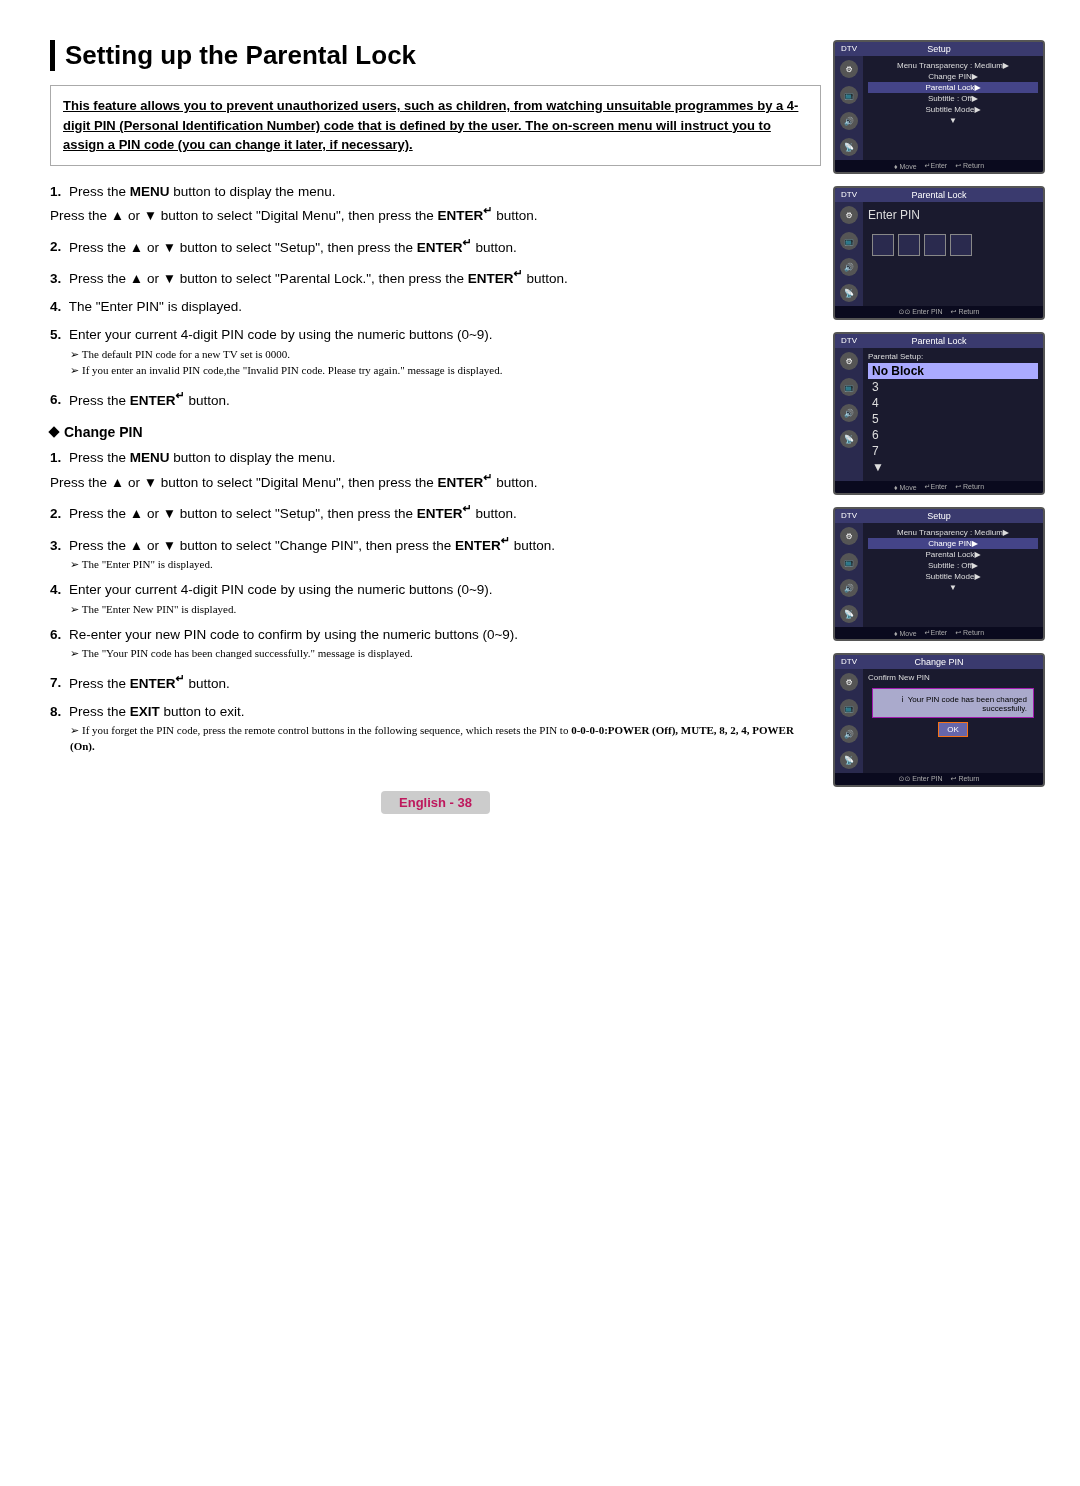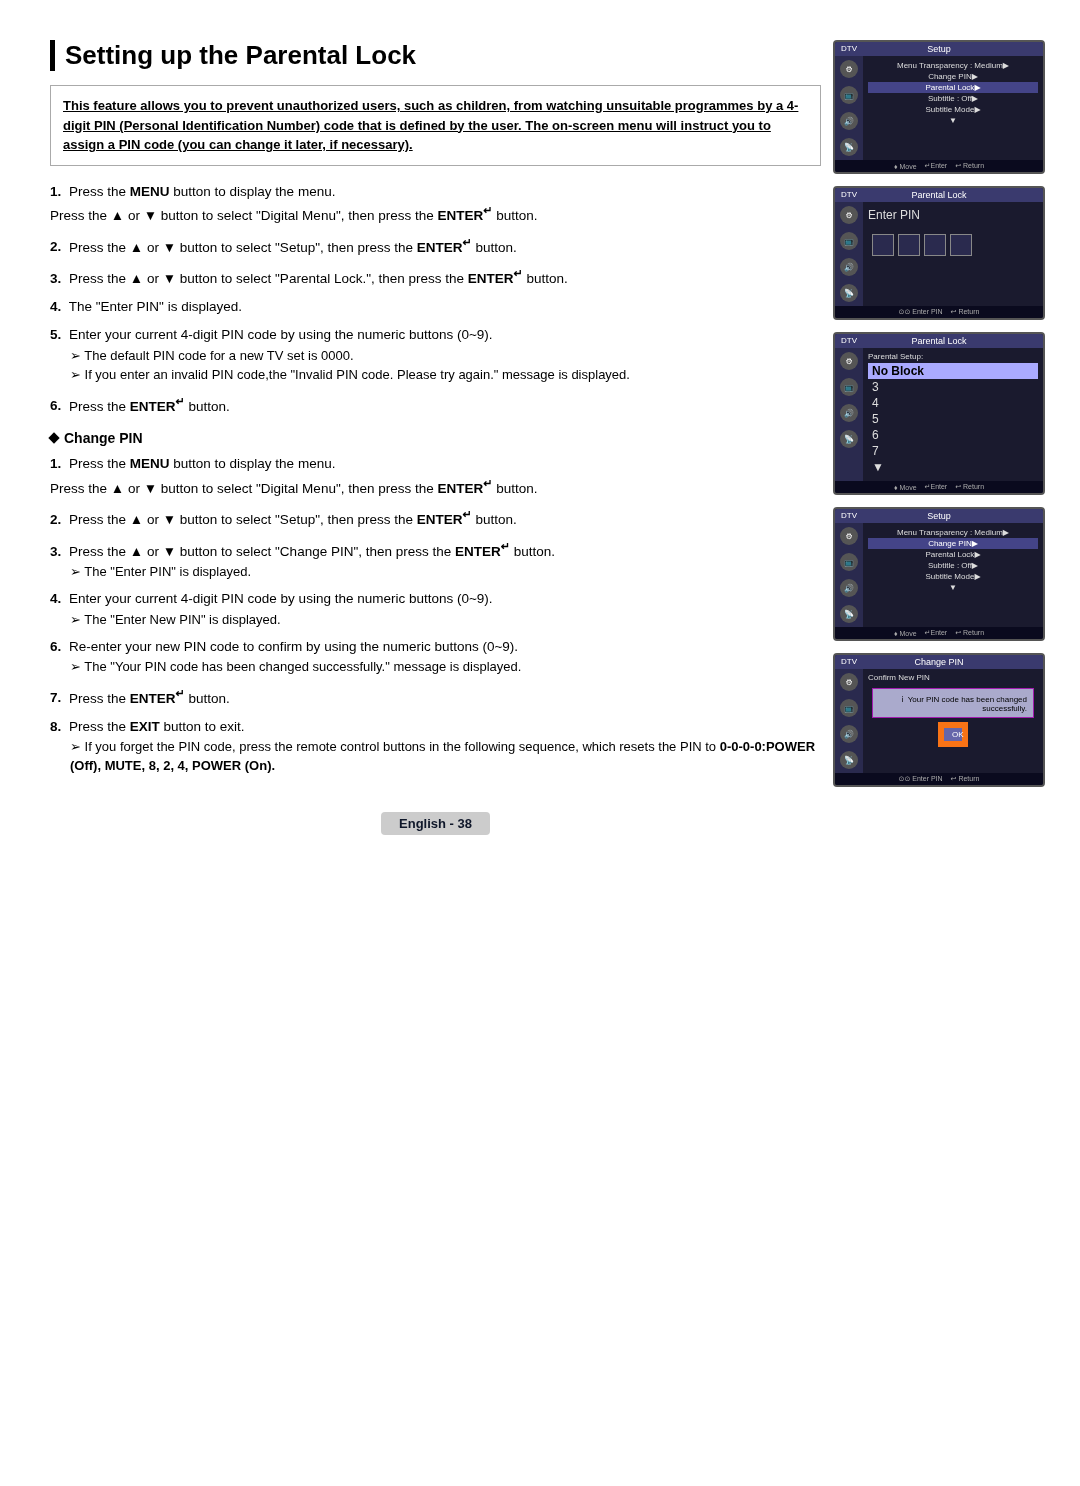--- a/index.html
+++ b/index.html
@@ -62,21 +62,22 @@
       font-size: 13.5px;
       line-height: 1.5;
     }
     .numbered-list > li .li-num {
       font-weight: bold;
       margin-right: 4px;
     }
     .numbered-list > li .sub-arrow {
       display: block;
       padding-left: 20px;
-      font-size: 13px;
+      font-size: 11px;
+      font-family: Liberation Serif, serif;
     }
     .numbered-list > li .sub-arrow::before {
       content: "➢ ";
     }
     .bold-enter {
       font-weight: bold;
     }
     .enter-symbol::after {
       content: "↵";
       font-size: 11px;
@@ -217,37 +218,37 @@
       margin: 6px 4px 4px;
     }
     .ok-btn {
       background: #6666aa;
       color: #fff;
       text-align: center;
       padding: 2px 8px;
       margin: 0 auto;
       width: 30px;
       font-size: 8px;
-      border: 6px solid #f97316;
+      border: 1px solid #f97316;
     }
 
     
     .page-footer {
       text-align: center;
       margin-top: 30px;
       padding: 6px 0;
     }
     .footer-badge {
       display: inline-block;
       background: #ccc;
       border-radius: 4px;
       padding: 4px 18px;
       font-size: 13px;
       font-weight: bold;
-      color: #0f172a;
+      color: #be185d;
     }
   </style>
 </head>
 <body>
 
 <div class="page">
 
   <div class="left-column">
 
     <h1 class="page-title">Setting up the Parental Lock</h1>

